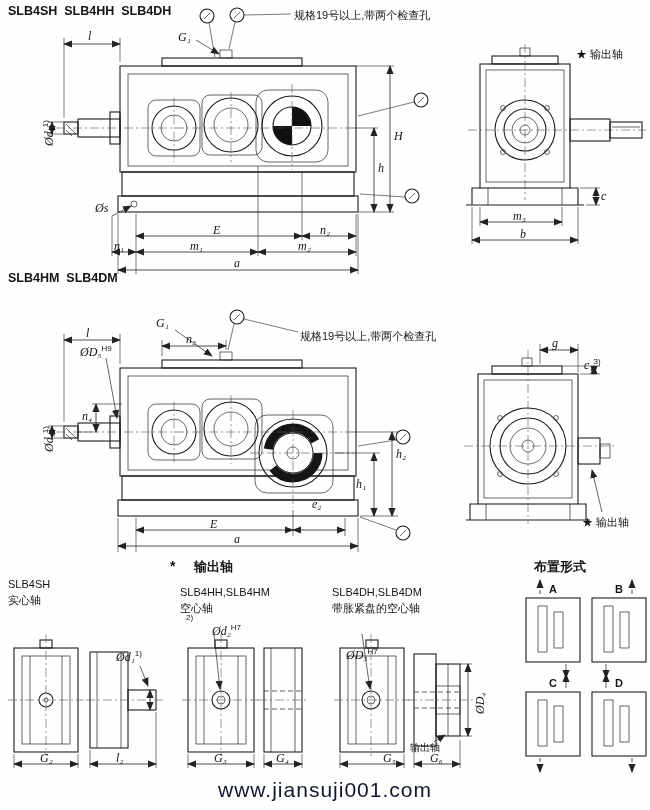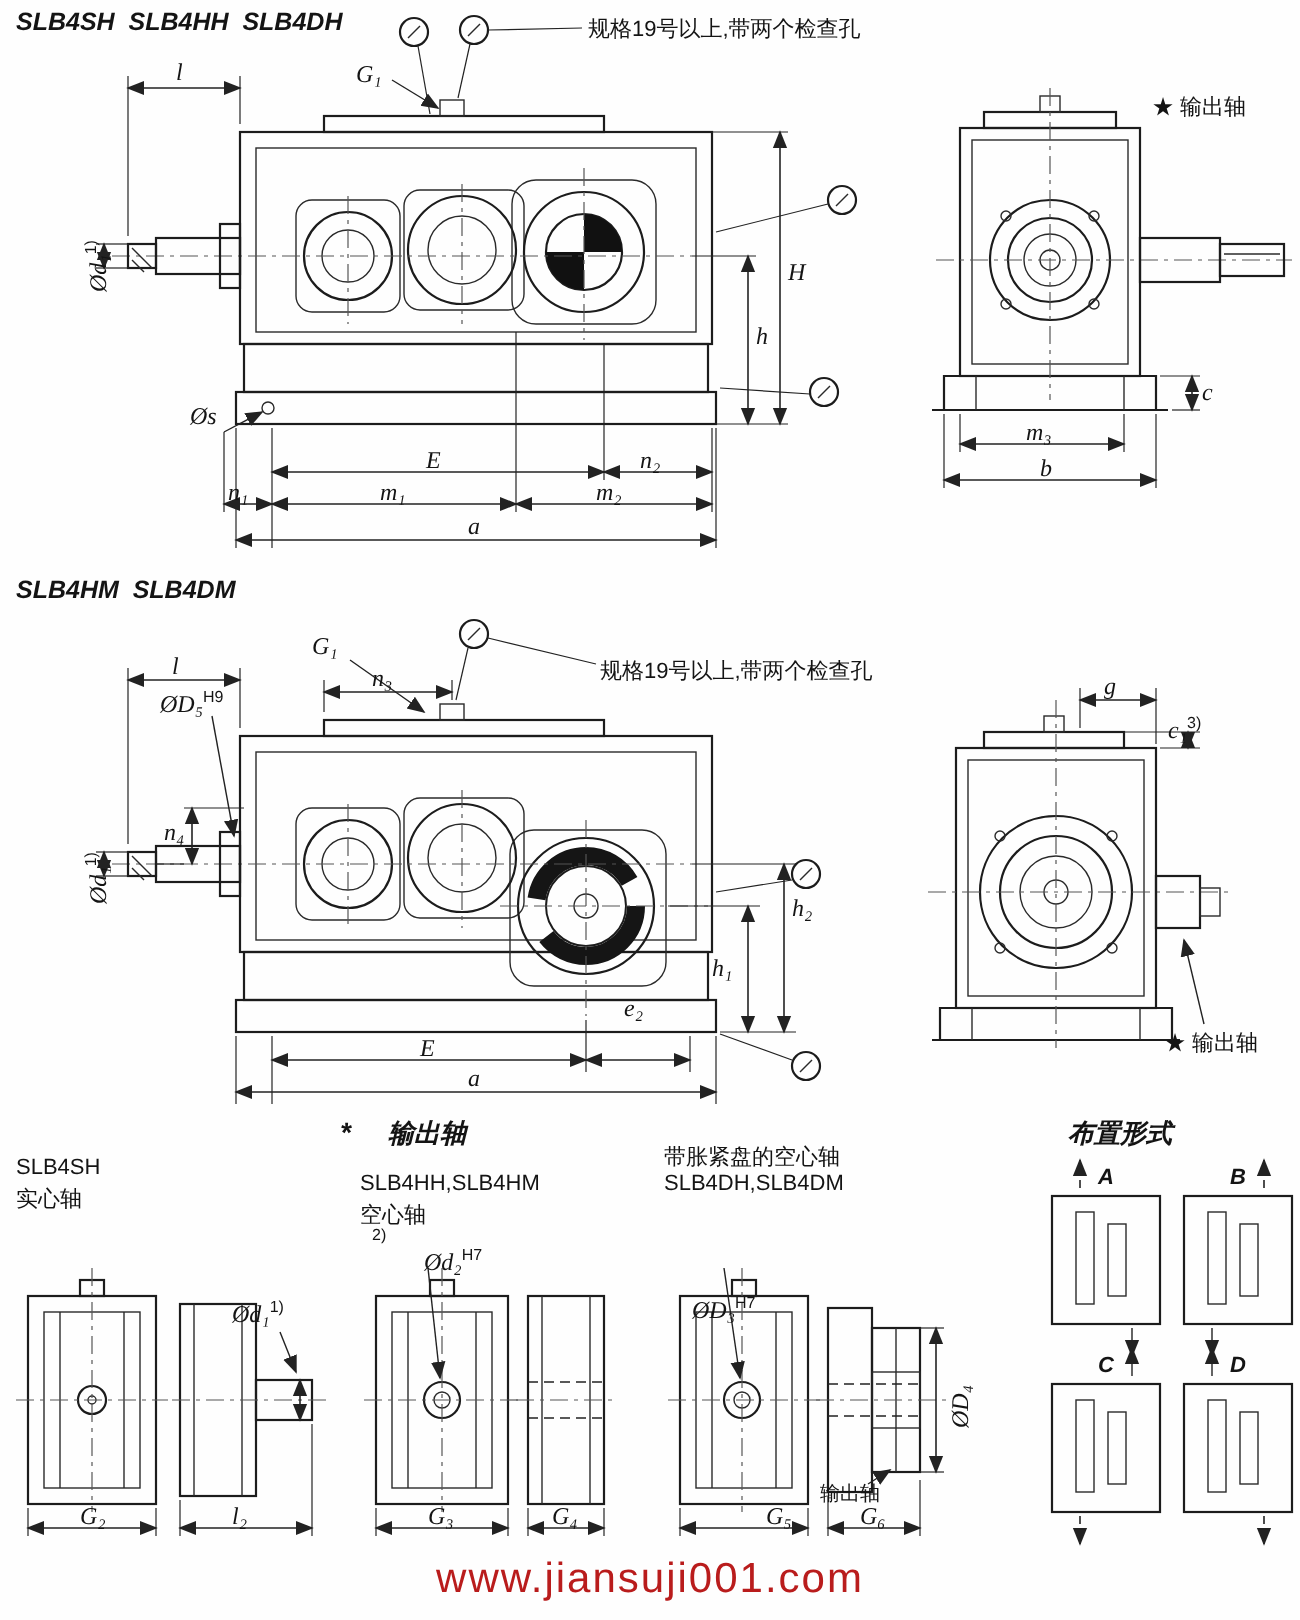--- a/index.html
+++ b/index.html
@@ -1,27 +1,27 @@
 <!DOCTYPE html>
 <html><head>
 <meta charset="utf-8">
 <style>
   html,body{margin:0;padding:0;background:#888;}
   #page{position:relative;width:650px;height:810px;background:#fefefe;overflow:hidden;
         font-family:"Liberation Sans", sans-serif;color:#111;}
   #art{position:absolute;left:0;top:0;}
   .lbl{position:absolute;font-size:11px;line-height:1.1;white-space:pre;color:#141414;}
   .it{font-style:italic;font-family:"Liberation Serif", serif;font-size:12px;}
-  .b{font-weight:bold;font-style:italic;}
+  .b{font-weight:bold;}
   .t12{font-size:12.5px;}
   .t13{font-size:13px;}
   .sup{font-size:8px;vertical-align:5px;}
   .rot{transform:rotate(-90deg);transform-origin:0 0;}
   .watermark{position:absolute;left:0;right:0;top:778px;text-align:center;
-             font-size:21px;letter-spacing:1px;color:#b91c1c;font-family:"Liberation Sans", sans-serif;}
+             font-size:21px;letter-spacing:1px;color:#0f172a;font-family:"Liberation Sans", sans-serif;}
   
   .ln{fill:none;stroke:#1c1c1c;stroke-width:1.1;}
   .ln2{fill:none;stroke:#2a2a2a;stroke-width:0.7;}
   .cl{fill:none;stroke:#555;stroke-width:0.6;stroke-dasharray:9 3 2 3;}
   .hid{fill:none;stroke:#222;stroke-width:0.7;stroke-dasharray:5 3;}
   .dim{stroke:#222;stroke-width:0.8;marker-start:url(#arr);marker-end:url(#arr);}
   .ext{stroke:#222;stroke-width:0.6;}
   .lead{stroke:#222;stroke-width:0.7;marker-end:url(#arr);fill:none;}
   .dlead{stroke:#222;stroke-width:0.8;stroke-dasharray:4 2;marker-end:url(#arr);fill:none;}
   .fillb{fill:#111;stroke:none;}
@@ -387,21 +387,21 @@
 <div class="lbl it" style="left:190px;top:240px">m₁</div>
 <div class="lbl it" style="left:298px;top:240px">m₂</div>
 <div class="lbl it" style="left:234px;top:257px">a</div>
 <div class="lbl it" style="left:394px;top:130px">H</div>
 <div class="lbl it" style="left:378px;top:162px">h</div>
 <div class="lbl" style="left:576px;top:48px">★ 输出轴</div>
 <div class="lbl it" style="left:513px;top:210px">m₃</div>
 <div class="lbl it" style="left:520px;top:228px">b</div>
 <div class="lbl it" style="left:601px;top:190px">c</div>
 
-<div class="lbl b t12" style="left:8px;top:289px">SLB4HM  SLB4DM</div>
+<div class="lbl b t12" style="left:8px;top:272px">SLB4HM  SLB4DM</div>
 <div class="lbl" style="left:300px;top:330px">规格19号以上,带两个检查孔</div>
 <div class="lbl it" style="left:86px;top:327px">l</div>
 <div class="lbl it" style="left:156px;top:317px">G₁</div>
 <div class="lbl it" style="left:186px;top:333px">n₃</div>
 <div class="lbl" style="left:80px;top:345px"><span class="it">ØD₅</span><span class="sup">H9</span></div>
 <div class="lbl rot" style="left:42px;top:452px"><span class="it">Ød₁</span><span class="sup">1)</span></div>
 <div class="lbl it" style="left:82px;top:410px">n₄</div>
 <div class="lbl it" style="left:210px;top:518px">E</div>
 <div class="lbl it" style="left:312px;top:498px">e₂</div>
 <div class="lbl it" style="left:234px;top:533px">a</div>
@@ -422,21 +422,21 @@
 <div class="lbl it" style="left:116px;top:752px">l₂</div>
 
 <div class="lbl" style="left:180px;top:586px">SLB4HH,SLB4HM</div>
 <div class="lbl" style="left:180px;top:602px">空心轴</div>
 <div class="lbl" style="left:186px;top:614px;font-size:8px">2)</div>
 <div class="lbl" style="left:212px;top:624px"><span class="it">Ød₂</span><span class="sup">H7</span></div>
 <div class="lbl it" style="left:214px;top:752px">G₃</div>
 <div class="lbl it" style="left:276px;top:752px">G₄</div>
 
 <div class="lbl" style="left:332px;top:586px">SLB4DH,SLB4DM</div>
-<div class="lbl" style="left:332px;top:573px">带胀紧盘的空心轴</div>
+<div class="lbl" style="left:332px;top:602px">带胀紧盘的空心轴</div>
 <div class="lbl" style="left:346px;top:648px"><span class="it">ØD₃</span><span class="sup">H7</span></div>
 <div class="lbl rot it" style="left:474px;top:714px">ØD₄</div>
 <div class="lbl" style="left:410px;top:742px;font-size:10px">输出轴</div>
 <div class="lbl it" style="left:383px;top:752px">G₅</div>
 <div class="lbl it" style="left:430px;top:752px">G₆</div>
 
 <div class="lbl b" style="left:549px;top:583px">A</div>
 <div class="lbl b" style="left:615px;top:583px">B</div>
 <div class="lbl b" style="left:549px;top:677px">C</div>
 <div class="lbl b" style="left:615px;top:677px">D</div>

